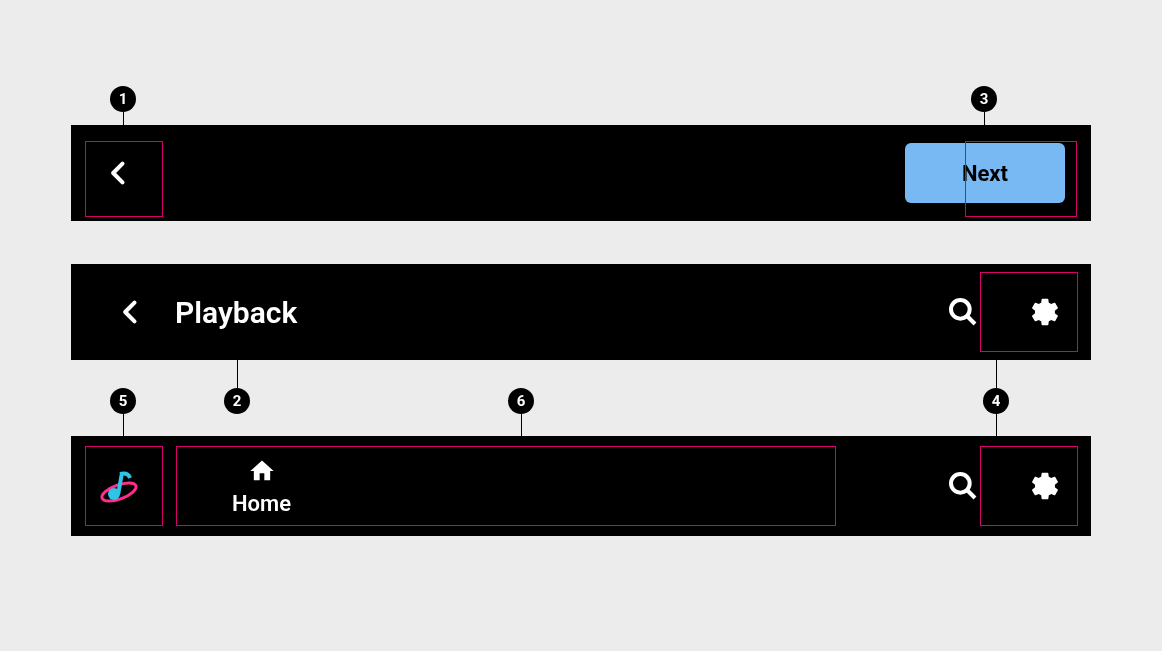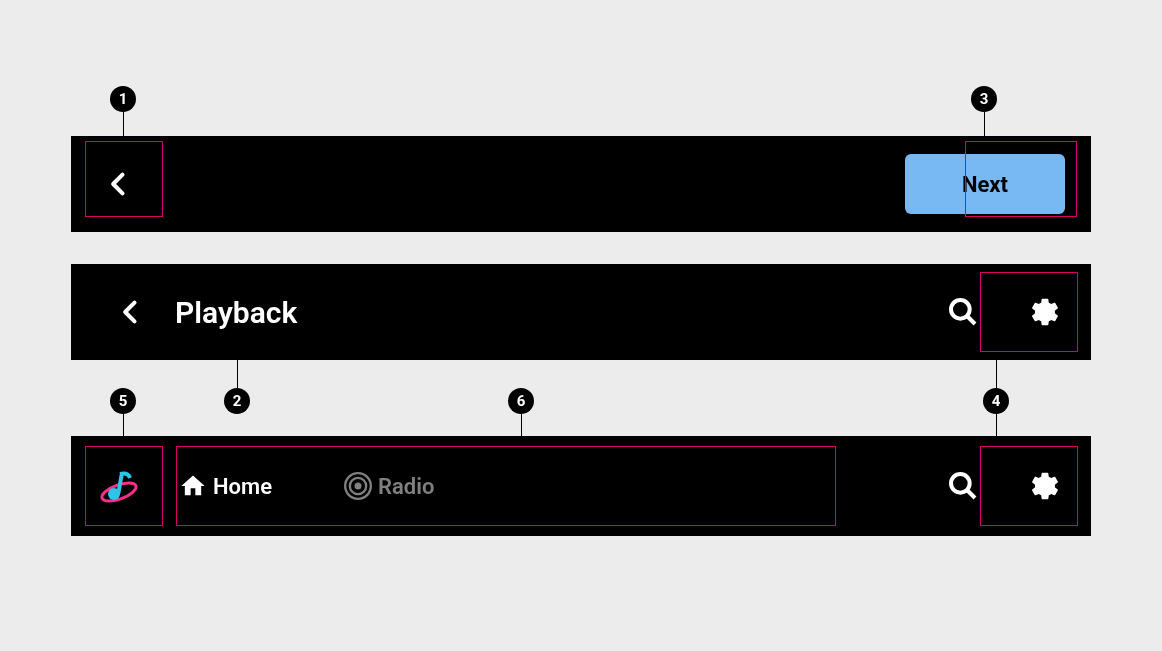--- a/index.html
+++ b/index.html
@@ -16,21 +16,21 @@
     }
     .appbar {
       background: #000;
       position: absolute;
       left: 71px;
       width: 1020px;
       height: 96px;
       display: flex;
       align-items: center;
     }
-    .appbar-1 { top: 136px; }
+    .appbar-1 { top: 125px; }
     .appbar-2 { top: 264px; align-items: center; }
     .appbar-3 { top: 436px; height: 100px; }
 
     .hl {
       position: absolute;
       border: 1px solid #d6006f;
       pointer-events: none;
     }
 
     .back-btn {
@@ -109,21 +109,21 @@
     }
 
     .tabs {
       display: flex;
       margin-left: 30px;
       gap: 0;
     }
     .tab {
       width: 165px;
       display: flex;
-      flex-direction: row;
+      flex-direction: column;
       align-items: center;
       gap: 6px;
       padding: 6px 0;
     }
     .tab-icon {
       width: 28px;
       height: 28px;
     }
     .tab-label {
       font-size: 22px;
@@ -202,28 +202,20 @@
     </svg>
   </div>
 
   <div class="tabs">
     <div class="tab active">
       <svg class="tab-icon" viewBox="0 0 24 24">
         <path d="M12,3 L2,12 h3 v8 h5 v-6 h4 v6 h5 v-8 h3 z"></path>
       </svg>
       <span class="tab-label">Home</span>
     </div>
-    <div class="tab inactive">
-      <svg class="tab-icon" viewBox="0 0 24 24">
-        <circle cx="12" cy="12" r="3" fill="#808080"></circle>
-        <circle cx="12" cy="12" r="7" fill="none" stroke="#808080" stroke-width="2"></circle>
-        <circle cx="12" cy="12" r="11" fill="none" stroke="#808080" stroke-width="2"></circle>
-      </svg>
-      <span class="tab-label">Radio</span>
-    </div>
   </div>
 
   <div class="actions">
     <div class="action-btn">
       <svg class="action-icon search-icon" viewBox="0 0 24 24">
         <circle cx="10" cy="10" r="7"></circle>
         <line x1="15" y1="15" x2="21" y2="21"></line>
       </svg>
     </div>
     <div class="action-btn">

